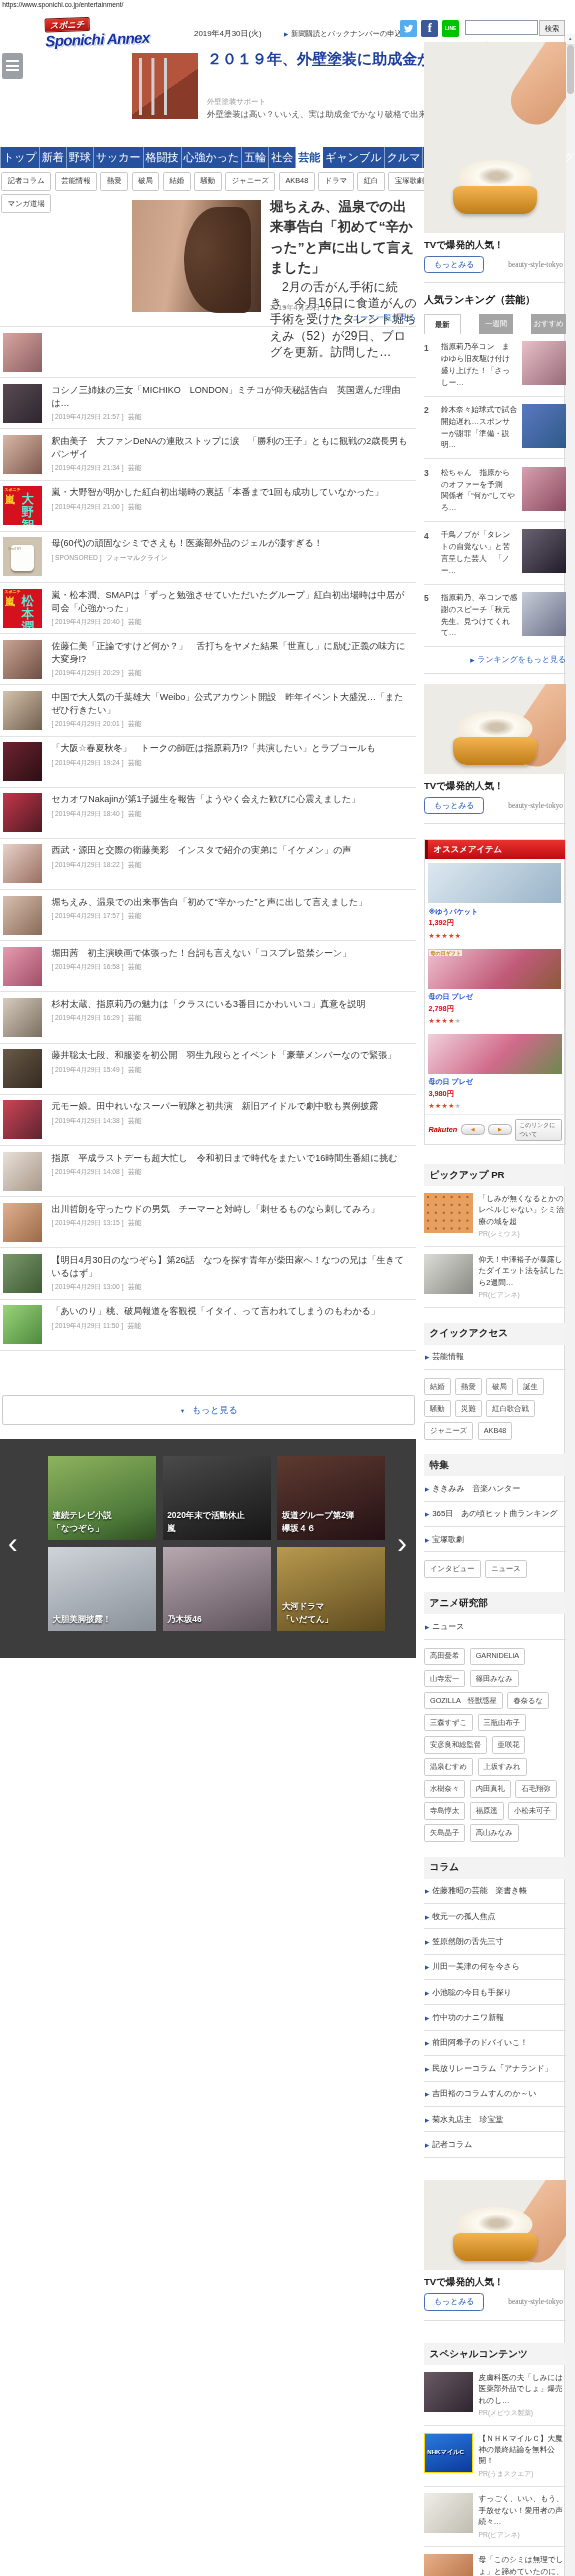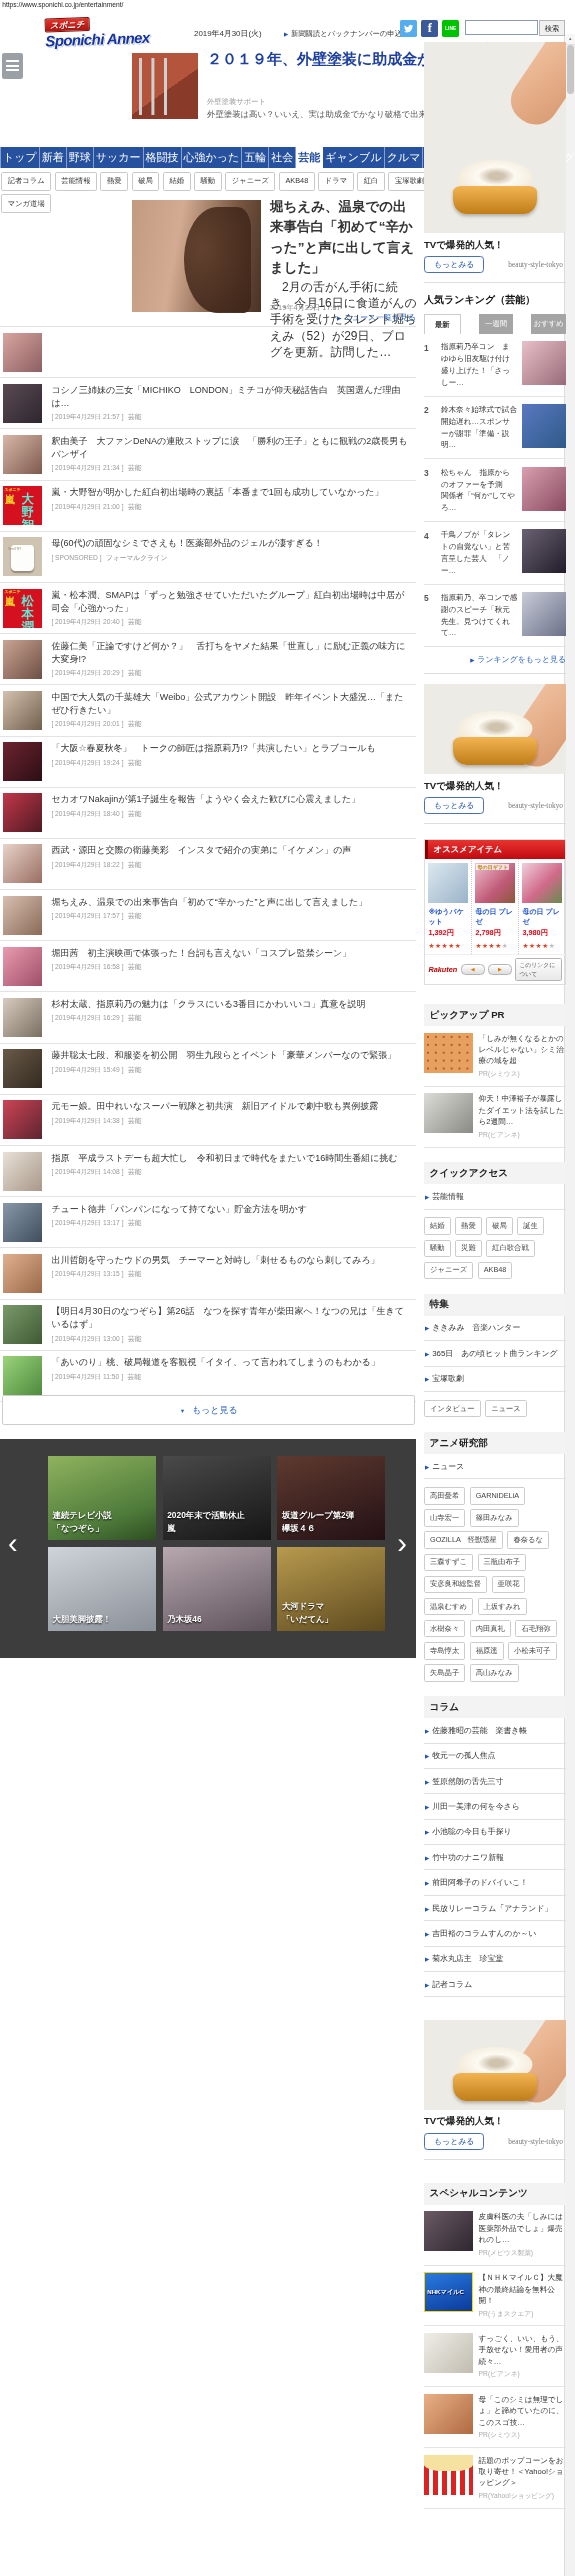--- a/index.html
+++ b/index.html
@@ -90,21 +90,21 @@
   .rk-tab{flex:1;text-align:center;font-size:7.3px;padding:4.5px 0;background:#a5a5a5;color:#fff;}
   .rk-tab.on{background:#fff;color:#333;font-weight:bold;border:0.6px solid #ccc;border-bottom:none;}
   .rk-item{display:flex;gap:4.5px;padding:7.3px 0;border-bottom:0.6px solid #e3e3e3;}
   .rk-num{width:12.4px;font-size:8.4px;color:#555;font-weight:bold;padding-top:1.1px;}
   .rk-t{flex:1;font-size:7.6px;color:#333;line-height:1.55;}
   .rk-th{width:44px;height:44px;flex:0 0 44px;}
   #rk-more{text-align:right;font-size:7.9px;color:#2863c0;padding:6.7px 0 7.9px;border-bottom:0.6px solid #ddd;}
   
   #rkt{border:0.6px solid #ddd;margin-top:14.6px;}
   #rkt-banner{background:linear-gradient(#e8332e,#c00a12);color:#fff;font-size:8.4px;font-weight:bold;padding:3.9px 5.6px;border-left:3.4px solid #8a0000;}
-  #rkt-prods{display:flex;}
+  #rkt-prods{display:flex;flex-direction:column;}
   .prod{flex:1;padding:4.5px 3.4px;border-right:0.6px dotted #ccc;}
   .prod:last-child{border-right:none;}
   .p-img{height:40px;margin-bottom:3.4px;position:relative;overflow:hidden;}
   .p-name{font-size:7px;color:#2456d0;font-weight:bold;}
   .p-price{font-size:7.3px;color:#e60012;font-weight:bold;margin:1.7px 0 1.1px;}
   .star-on{color:#e0452c;font-size:6.7px;letter-spacing:0.6px;}
   .star-off{color:#bdbdbd;font-size:6.7px;}
   .p-label{position:absolute;left:1.1px;top:1.1px;font-size:5px;color:#b8860b;font-weight:bold;background:rgba(255,255,255,.75);padding:0 1.1px;}
   #rkt-foot{display:flex;align-items:center;gap:3.4px;padding:3.4px;border-top:0.6px solid #eee;}
   #rkt-logo{color:#bf0000;font-weight:900;font-style:italic;font-size:7.3px;flex:1;}
@@ -318,27 +318,20 @@
       <div>
           <div class="ni-title">元モー娘。田中れいなスーパー戦隊と初共演　新旧アイドルで劇中歌も異例披露</div>
       <div class="ni-meta"><span>[ 2019年4月29日 14:38 ]</span><span class="cat">芸能</span></div>
         </div>
     </div>
     <div class="news-item">
       <div class="t" style="background:linear-gradient(135deg,#e8e0d8,#a89888)"></div>
       <div>
           <div class="ni-title">指原　平成ラストデーも超大忙し　令和初日まで時代をまたいで16時間生番組に挑む</div>
       <div class="ni-meta"><span>[ 2019年4月29日 14:08 ]</span><span class="cat">芸能</span></div>
-        </div>
-    </div>
-    <div class="news-item">
-      <div class="t" style="background:linear-gradient(135deg,#8898a8,#404e5e)"></div>
-      <div>
-          <div class="ni-title">チュート徳井「パンパンになって持てない」貯金方法を明かす</div>
-      <div class="ni-meta"><span>[ 2019年4月29日 13:17 ]</span><span class="cat">芸能</span></div>
         </div>
     </div>
     <div class="news-item">
       <div class="t" style="background:linear-gradient(135deg,#e0b090,#9a6a48)"></div>
       <div>
           <div class="ni-title">出川哲朗を守ったウドの男気　チーマーと対峙し「刺せるものなら刺してみろ」</div>
       <div class="ni-meta"><span>[ 2019年4月29日 13:15 ]</span><span class="cat">芸能</span></div>
         </div>
     </div>
     <div class="news-item">

